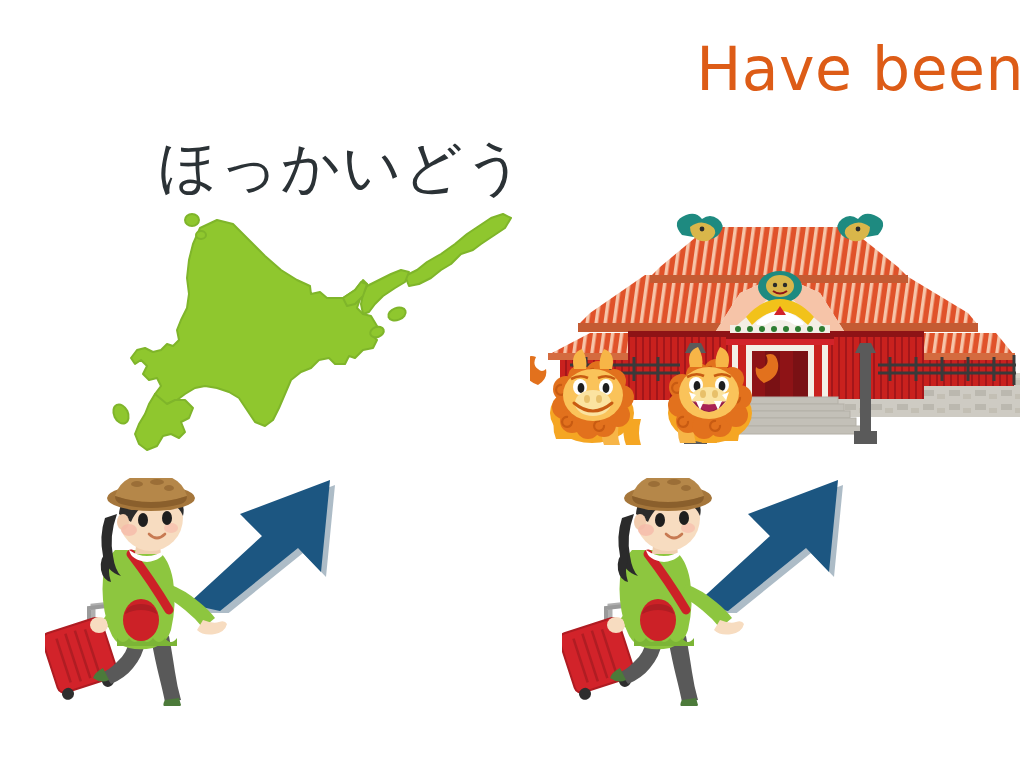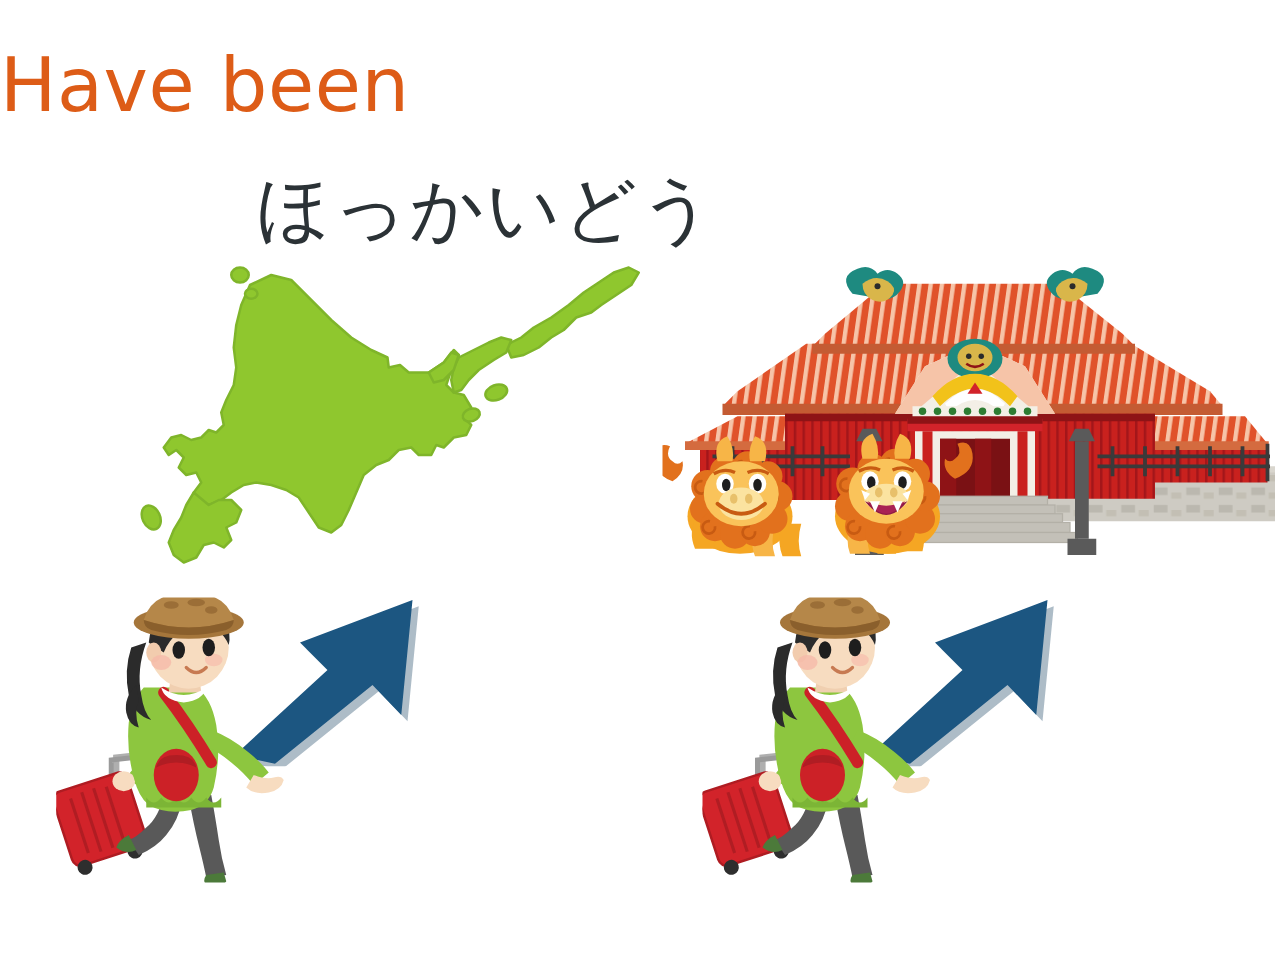--- a/index.html
+++ b/index.html
@@ -18,39 +18,38 @@
     background: #ffffff;
     overflow: hidden;
   }
 
   
   #slide-title {
     position: absolute;
     left: 0;
     top: 38px;
     width: 1024px;
-    text-align: left;
+    text-align: right;
     font-size: 60px;
     font-weight: 400;
     letter-spacing: 0.5px;
     color: #DD5C17;
     font-family: "DejaVu Sans", "Liberation Sans", sans-serif;
     line-height: 1.05;
   }
 
   
   .jp-caption {
     position: absolute;
     font-size: 58px;
     font-weight: 400;
     color: #2B3236;
     font-family: "DejaVu Sans", "Liberation Sans", sans-serif;
     white-space: nowrap;
     line-height: 1;
-    margin-left: 47px;
   }
   #caption-hokkaido { left: 158px; top: 138px; letter-spacing: 2px; }
   #caption-okinawa  { left: 655px; top: 138px; letter-spacing: 2px; }
 
   
   .illus { position: absolute; }
   #hokkaido-map-illustration { left: 105px; top: 208px; width: 430px; height: 258px; }
   #okinawa-castle-illustration { left: 530px; top: 205px; width: 490px; height: 245px; }
   #arrow-left  { left: 180px; top: 438px; width: 165px; height: 175px; }
   #arrow-right { left: 688px; top: 438px; width: 165px; height: 175px; }

